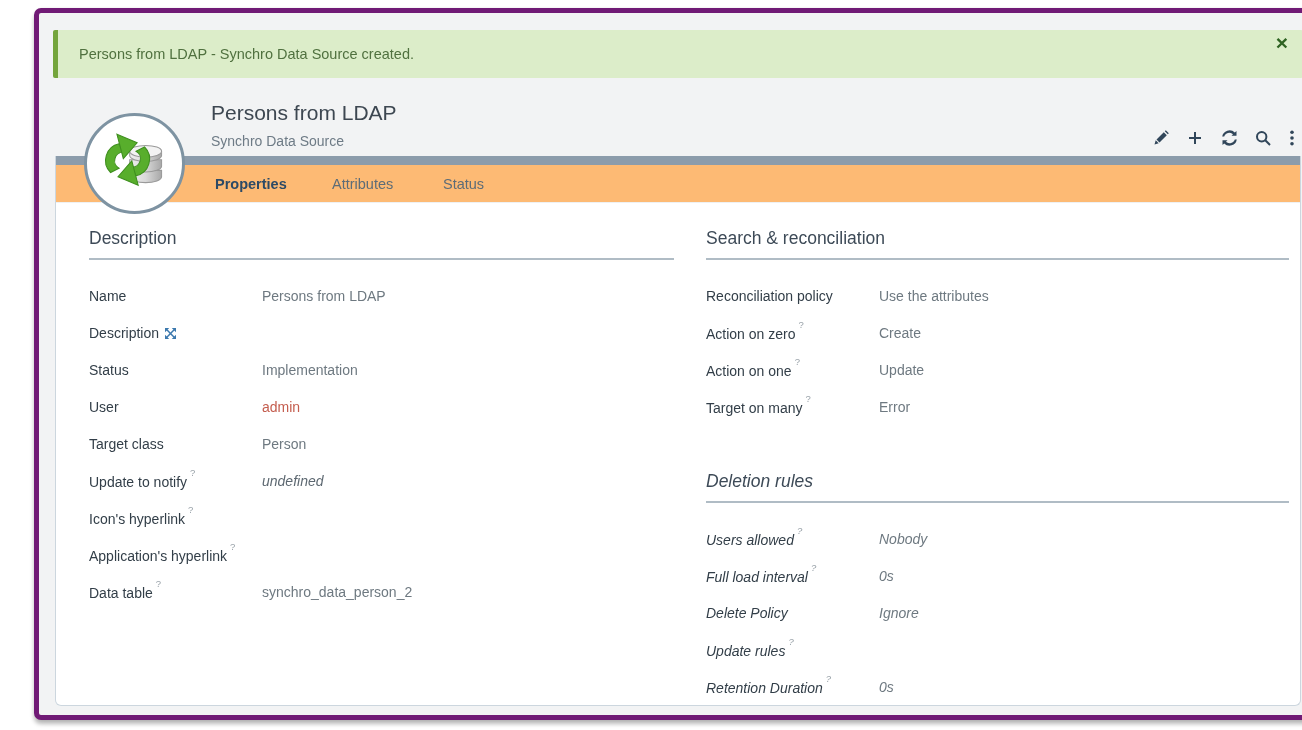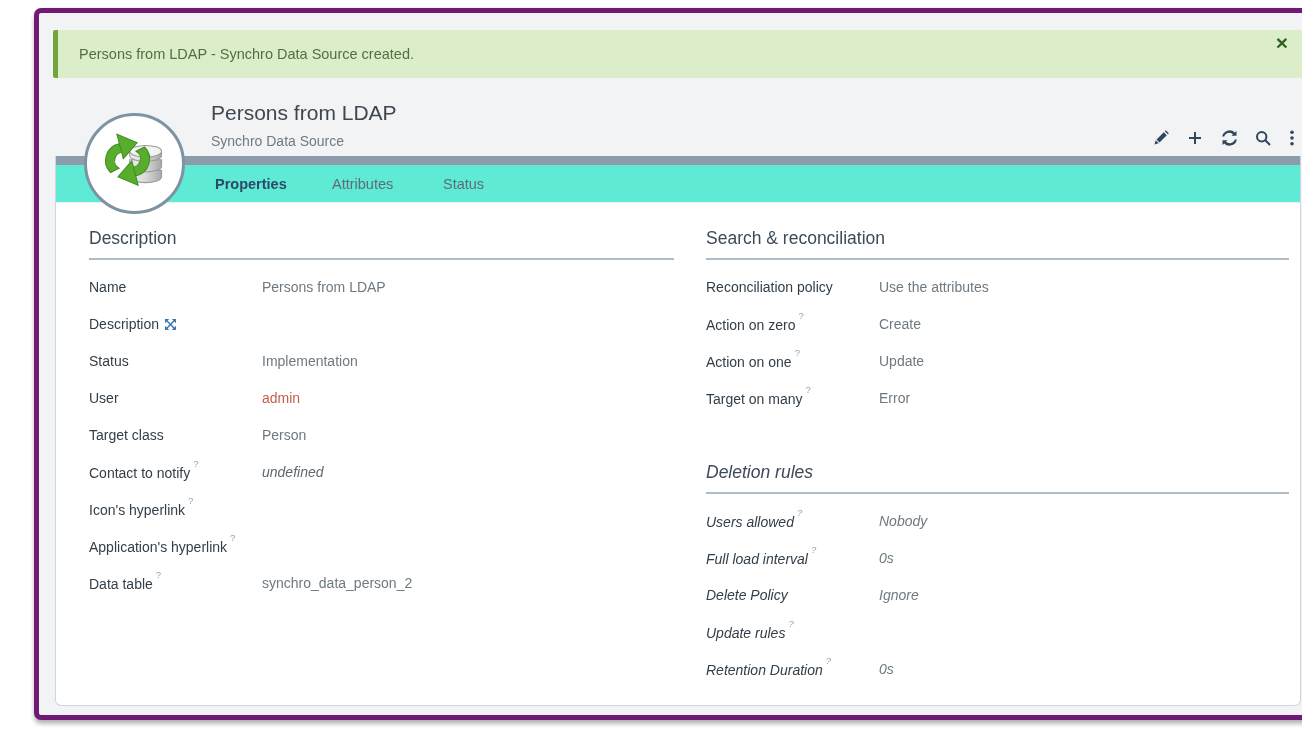--- a/index.html
+++ b/index.html
@@ -44,35 +44,35 @@
     z-index:6; display:flex; align-items:center; justify-content:center;
   }
 
   
   .card {
     position:absolute; left:16px; top:143px; right:16px; bottom:9px;
     background:#ffffff; border:1px solid #ccd6de; border-top:none;
     border-radius:0 0 6px 6px;
   }
   .slate-bar { height:9px; background:var(--slate); }
-  .tabs-row { position:relative; height:38px; background:#5eead4; border-bottom:1px solid #eef1f3; }
+  .tabs-row { position:relative; height:38px; background:#fdba74; border-bottom:1px solid #eef1f3; }
   .tab { position:absolute; top:0; line-height:38px; font-size:14.5px; color:#5d6c77; cursor:pointer; }
   .tab.active { color:var(--tab-active); font-weight:bold; }
   .tab-properties { left:159px; }
   .tab-attributes { left:276px; }
   .tab-status { left:387px; }
 
   
   .col-left  { position:absolute; left:33px;  top:72px; width:585px; }
   .col-right { position:absolute; left:650px; top:72px; width:583px; }
   .fieldset-title {
     font-size:17.5px; font-weight:400; color:#3d4a57;
     padding-bottom:9px; border-bottom:2px solid #b0bcc5;
   }
-  .rows { padding-top:8px; }
+  .rows { padding-top:17px; }
   .frow { display:flex; align-items:center; min-height:37px; font-size:14px; }
   .frow .lbl { width:173px; flex:none; color:#323e48; }
   .frow .val { color:#6e7981; }
   .frow .val.link { color:var(--link-red); cursor:pointer; }
   .frow .val.undef { font-style:italic; color:#5d6871; }
   .help { font-size:9.5px; color:#98a1a8; position:relative; top:-5px; margin-left:3px; }
   .fieldset-deletion { margin-top:46px;font-style:italic; }
   .expand-ic { margin-left:6px; position:relative; top:1px; }
 </style>
 </head>
@@ -177,21 +177,21 @@
         </div>
         <div class="frow">
           <div class="lbl"><span>User</span></div>
           <div class="val link">admin</div>
         </div>
         <div class="frow">
           <div class="lbl"><span>Target class</span></div>
           <div class="val">Person</div>
         </div>
         <div class="frow">
-          <div class="lbl"><span>Contact to notify</span><sup class="help">?</sup></div>
+          <div class="lbl"><span>Update to notify</span><sup class="help">?</sup></div>
           <div class="val undef">undefined</div>
         </div>
         <div class="frow">
           <div class="lbl"><span>Icon's hyperlink</span><sup class="help">?</sup></div>
           <div class="val"></div>
         </div>
         <div class="frow">
           <div class="lbl"><span>Application's hyperlink</span><sup class="help">?</sup></div>
           <div class="val"></div>
         </div>

